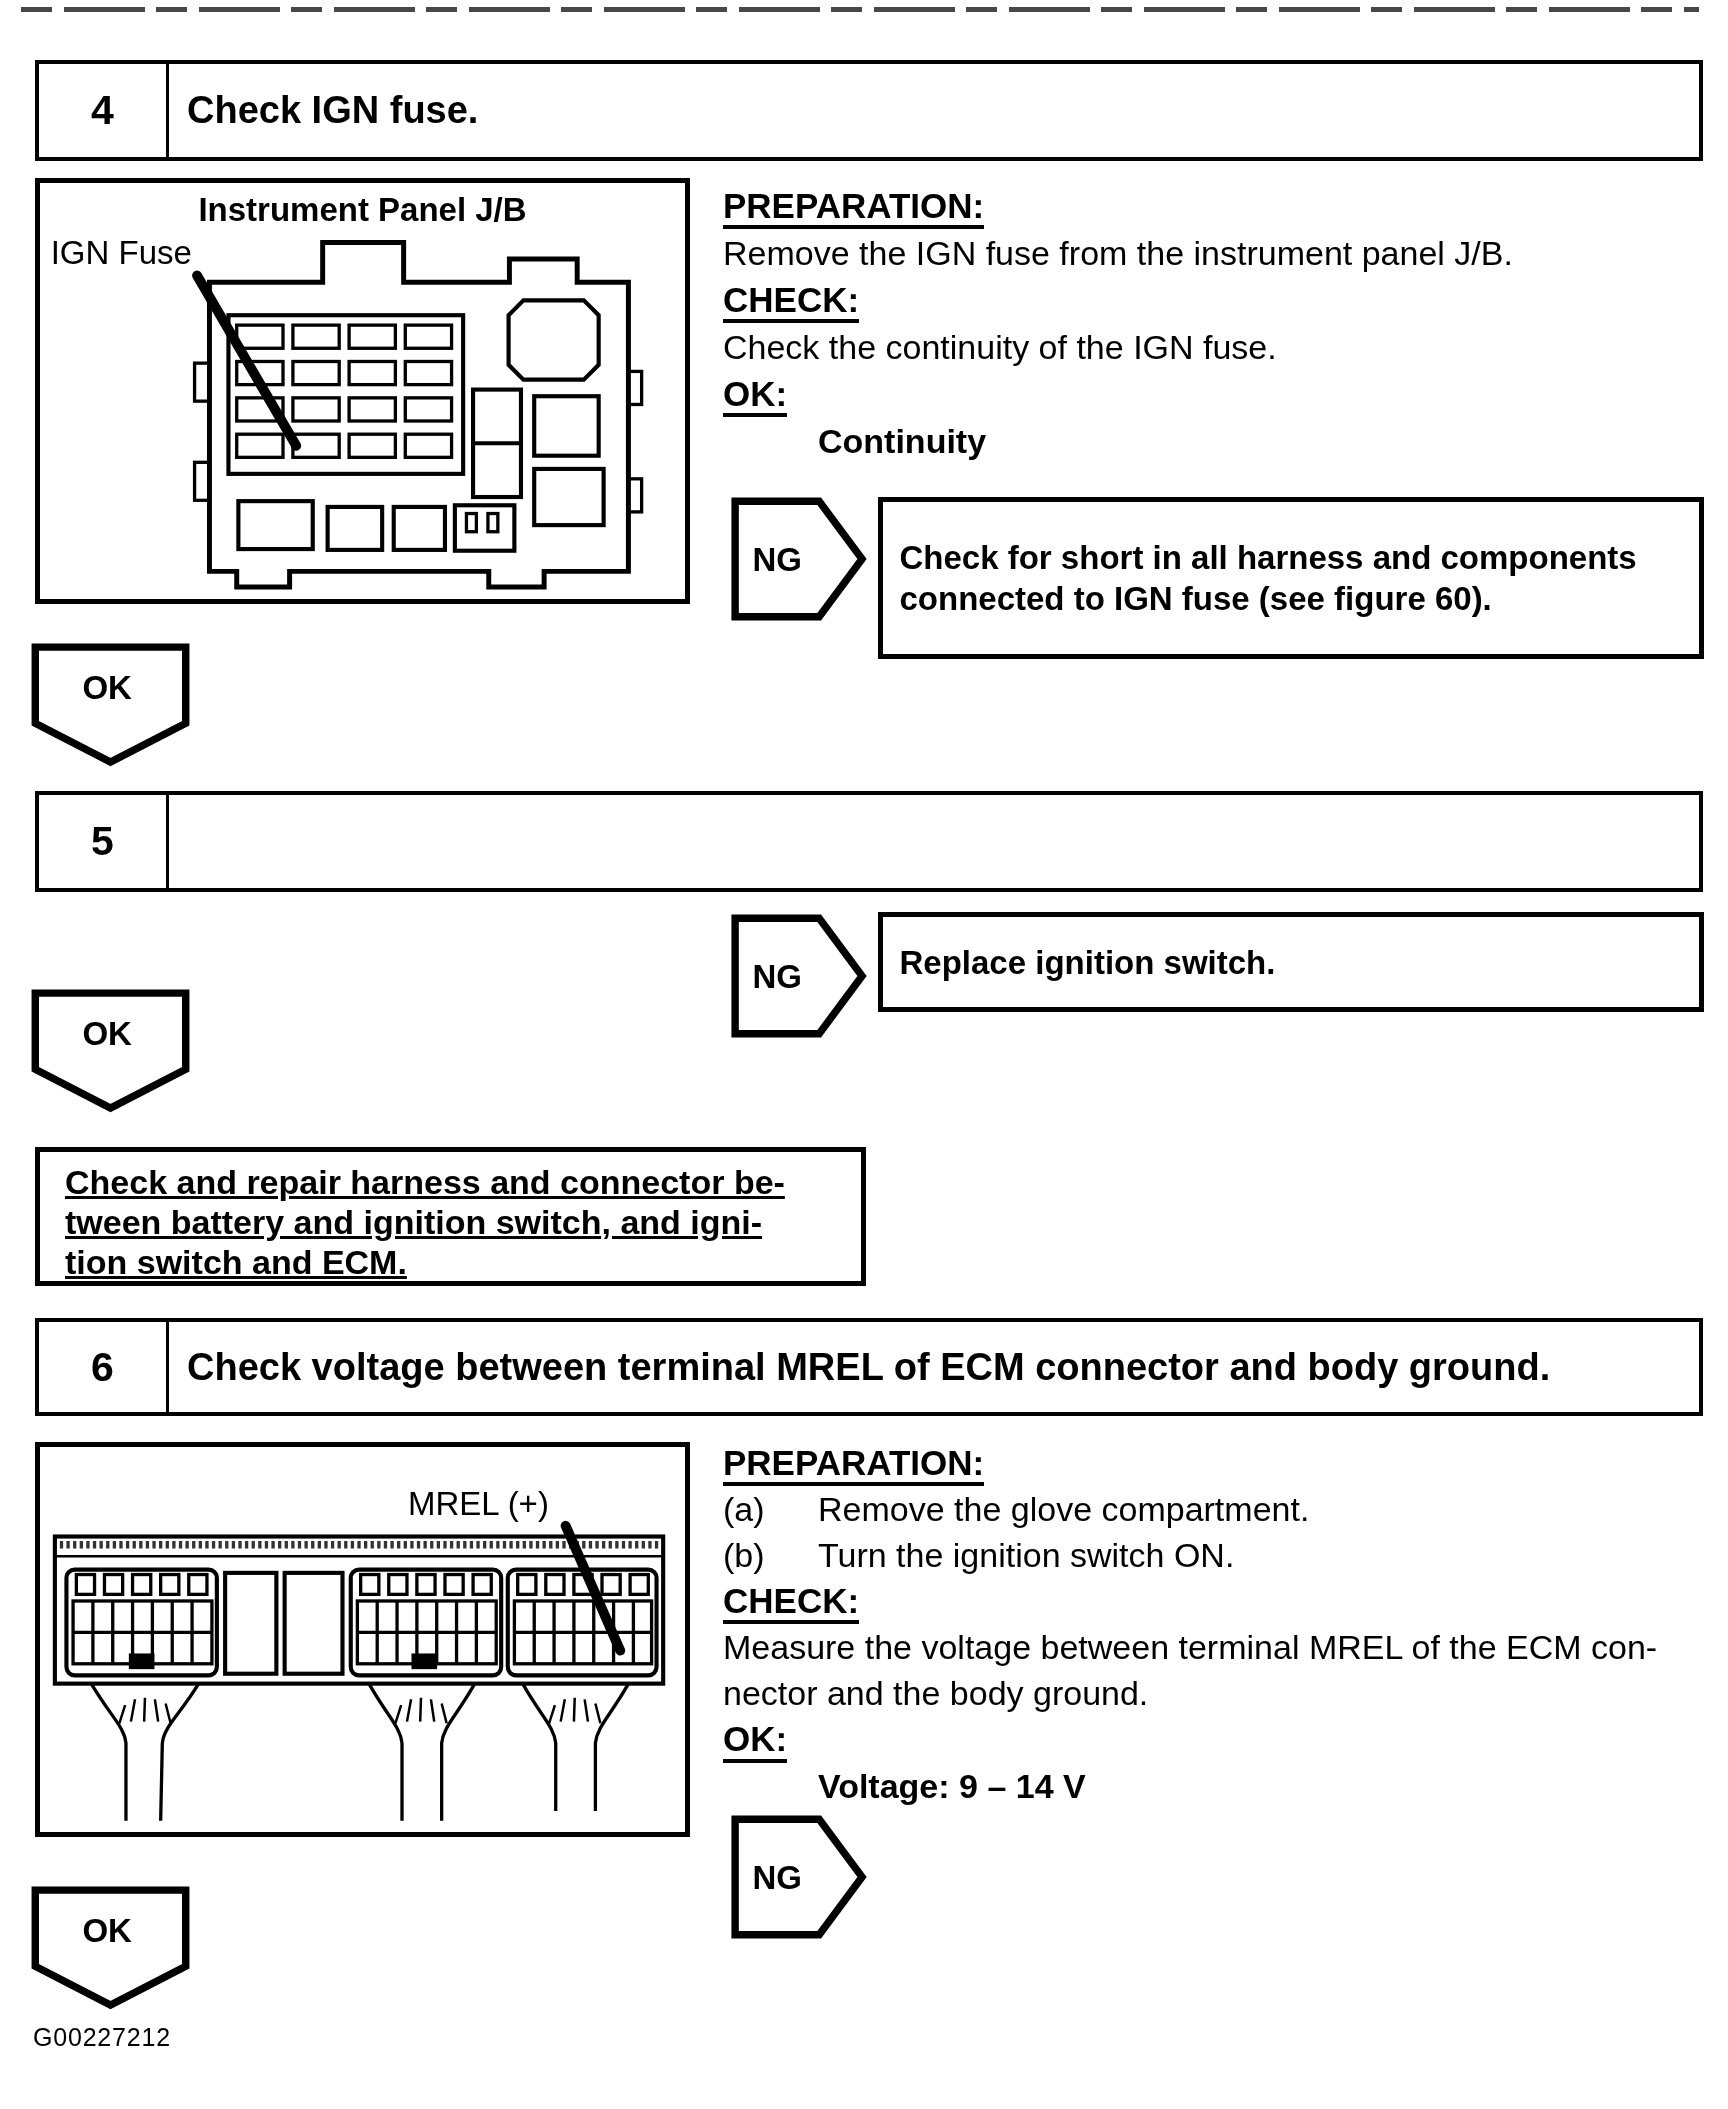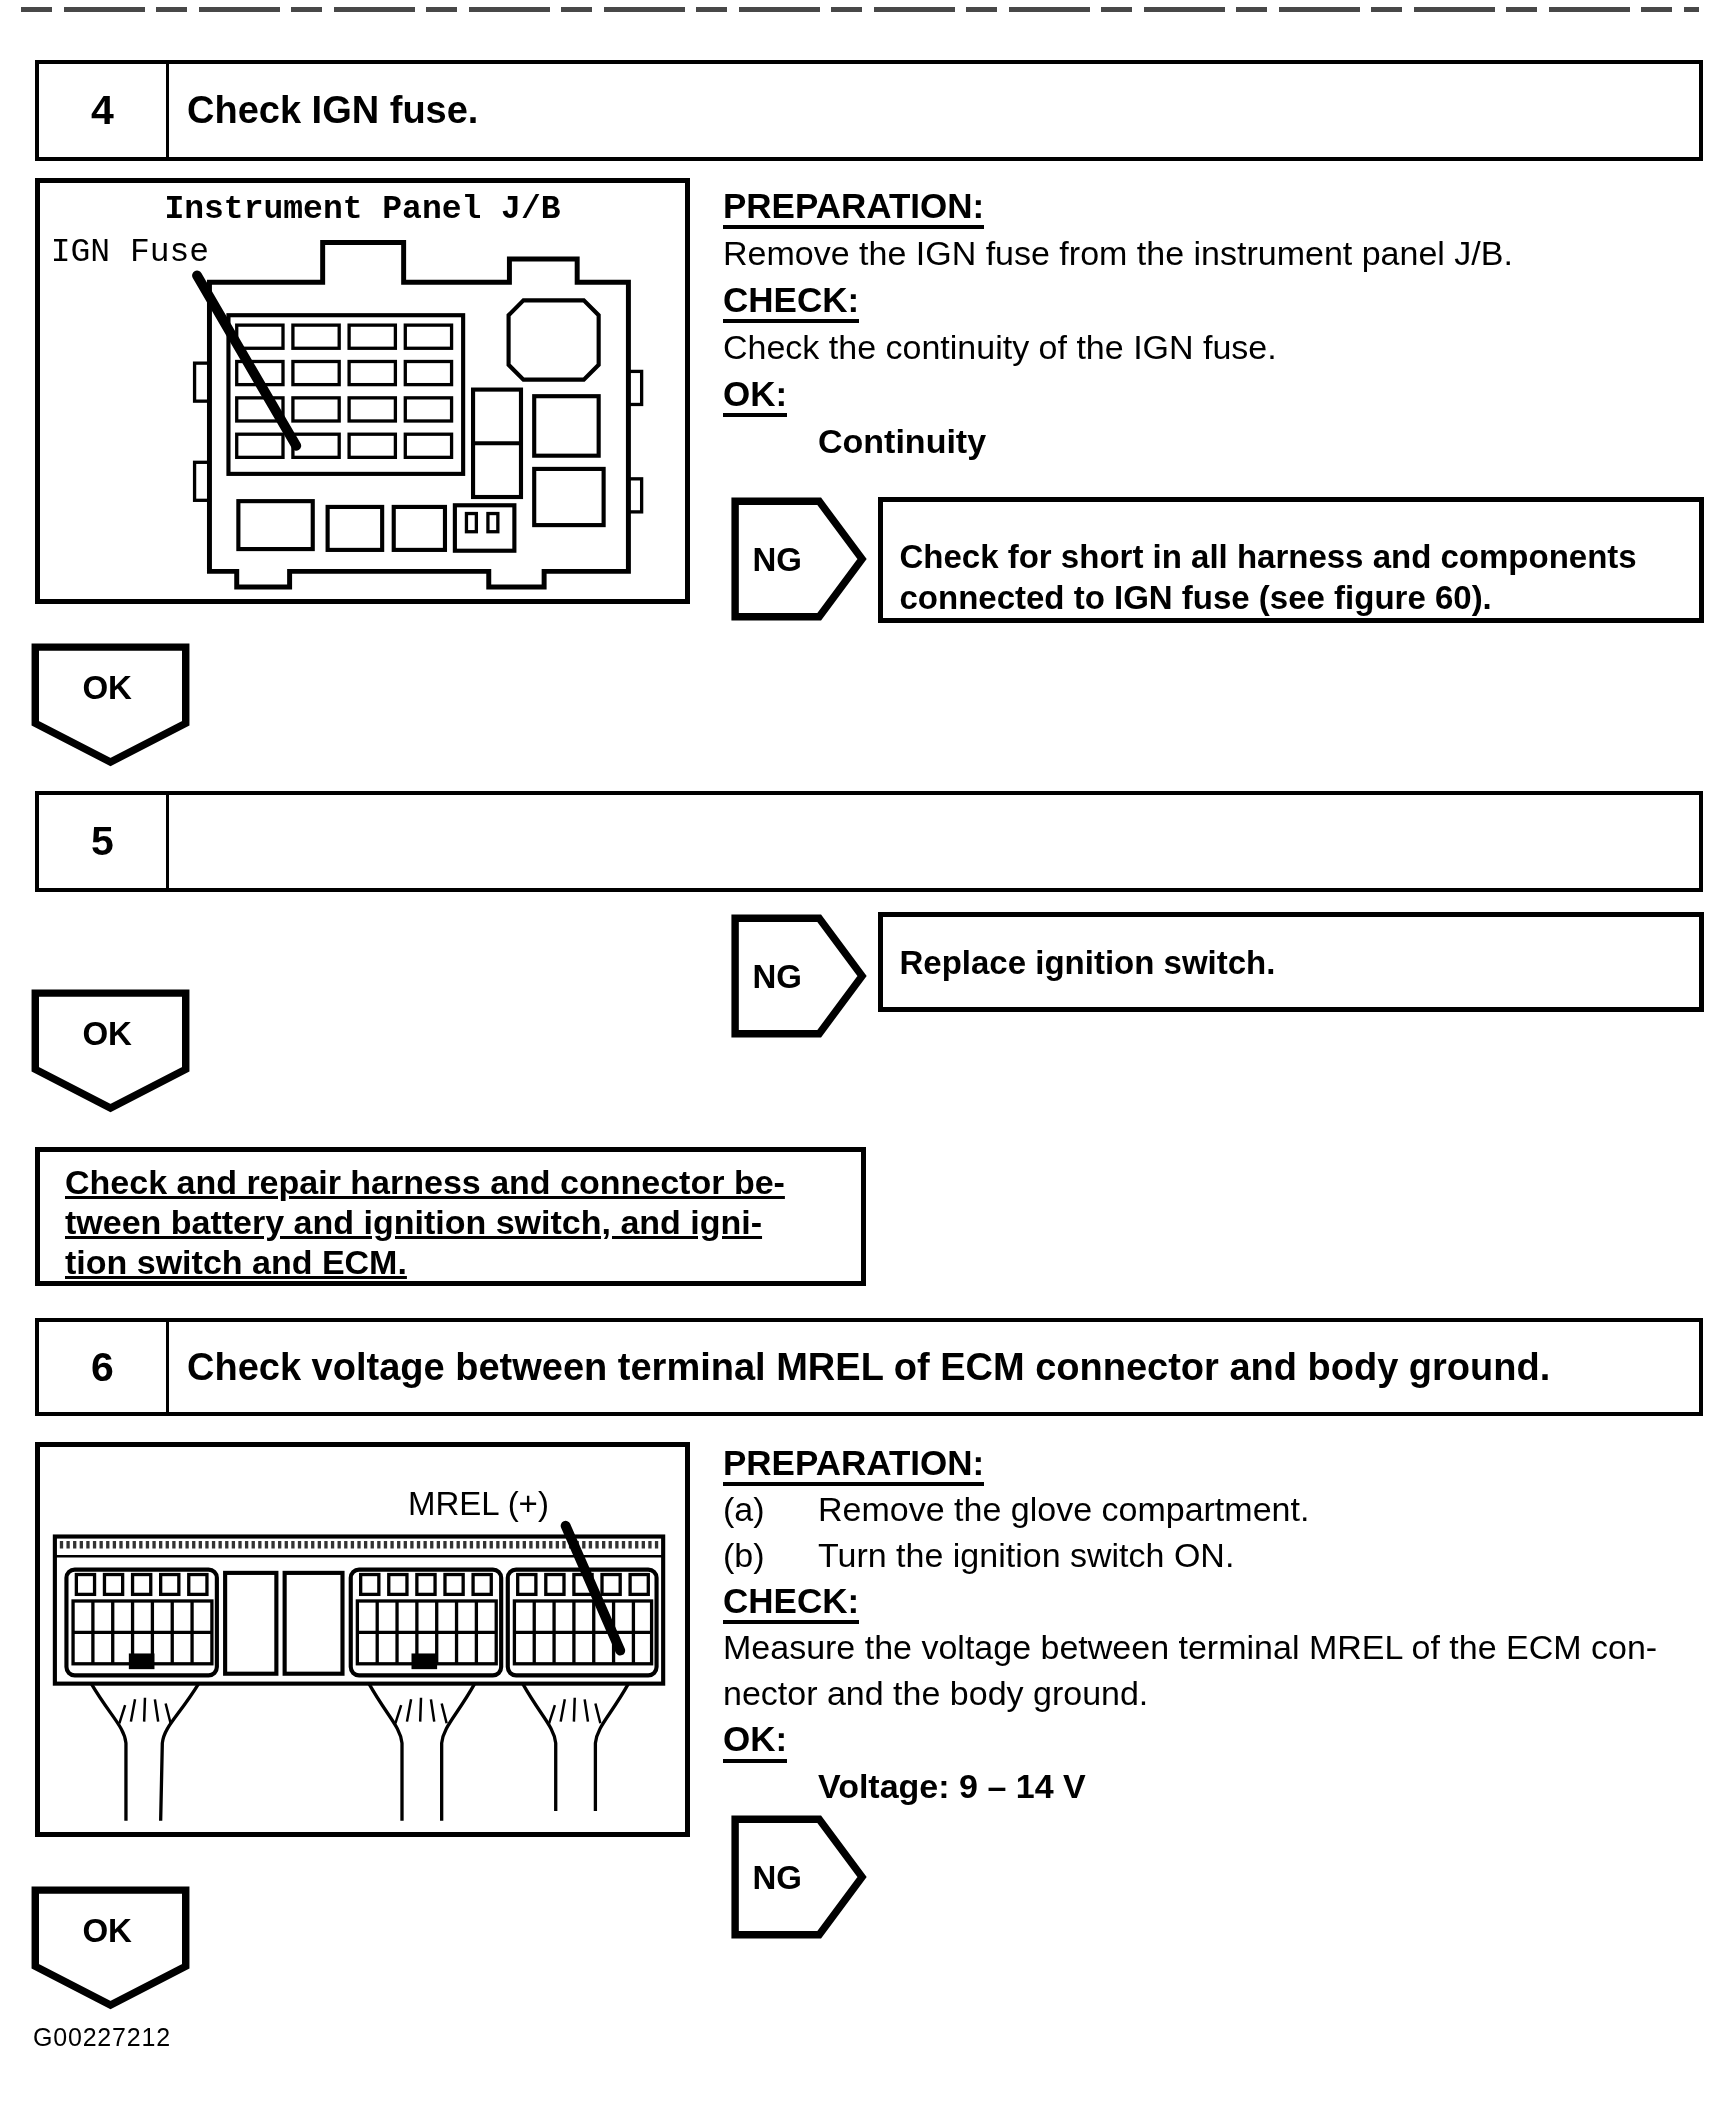--- a/index.html
+++ b/index.html
@@ -32,21 +32,21 @@
 
 <div class="page">
 
   <div class="abs noise" style="left:20.7px;top:6.6px;width:1678px;height:5px;"></div>
 
   <div class="abs hdr" style="left:35px;top:60px;width:1668px;height:101px;">
     <div class="num">4</div>
     <div class="ttl">Check IGN fuse.</div>
   </div>
 
-  <div class="abs figbox" style="left:35px;top:178px;width:655px;height:426px;font-family:Liberation Mono, monospace;">
+  <div class="abs figbox" style="left:35px;top:178px;width:655px;height:426px;">
     <div class="figtitle">Instrument Panel J/B</div>
     <div class="callout" style="left:10.7px;top:51px;">IGN Fuse</div>
     <svg class="abs" style="left:0;top:0;" width="643" height="414" viewBox="0 0 778 501">
       <g fill="none" stroke="#000" stroke-width="6">
         <path d="M205,120 L342,120 L342,72 L440,72 L440,120 L568,120 L568,92 L650,92 L650,120 L712,120 L712,470 L610,470 L610,489 L543,489 L543,470 L302,470 L302,489 L238,489 L238,470 L205,470 Z"></path>
         <rect x="187" y="218" width="18" height="46" stroke-width="4"></rect>
         <rect x="187" y="338" width="18" height="46" stroke-width="4"></rect>
         <rect x="712" y="228" width="16" height="40" stroke-width="4"></rect>
         <rect x="712" y="358" width="16" height="40" stroke-width="4"></rect>
       </g>
@@ -92,21 +92,21 @@
     <div class="line"><span class="u">CHECK:</span></div>
     <div class="line">Check the continuity of the IGN fuse.</div>
     <div class="line"><span class="u">OK:</span></div>
     <div class="line b ind">Continuity</div>
   </div>
 
   <svg class="abs" style="left:731px;top:497px;" width="136" height="124" viewBox="0 0 165 150">
     <polygon points="5,5 107,5 159,75 107,145 5,145" fill="#fff" stroke="#000" stroke-width="9"></polygon>
     <text x="56" y="90" font-size="40" font-weight="bold" text-anchor="middle">NG</text>
   </svg>
-  <div class="abs ngbox" style="left:878px;top:497px;width:826px;height:126px;justify-content:flex-end;">
+  <div class="abs ngbox" style="left:878px;top:497px;width:826px;height:162px;">
     <div>Check for short in all harness and components</div>
     <div>connected to IGN fuse (see figure 60).</div>
   </div>
 
   <svg class="abs" style="left:31px;top:643px;" width="159" height="124" viewBox="0 0 192 150">
     <polygon points="5,5 187,5 187,97 96,144 5,97" fill="#fff" stroke="#000" stroke-width="9"></polygon>
     <text x="92" y="68" font-size="40" font-weight="bold" text-anchor="middle">OK</text>
   </svg>
 
   <div class="abs hdr" style="left:35px;top:791px;width:1668px;height:101px;">

